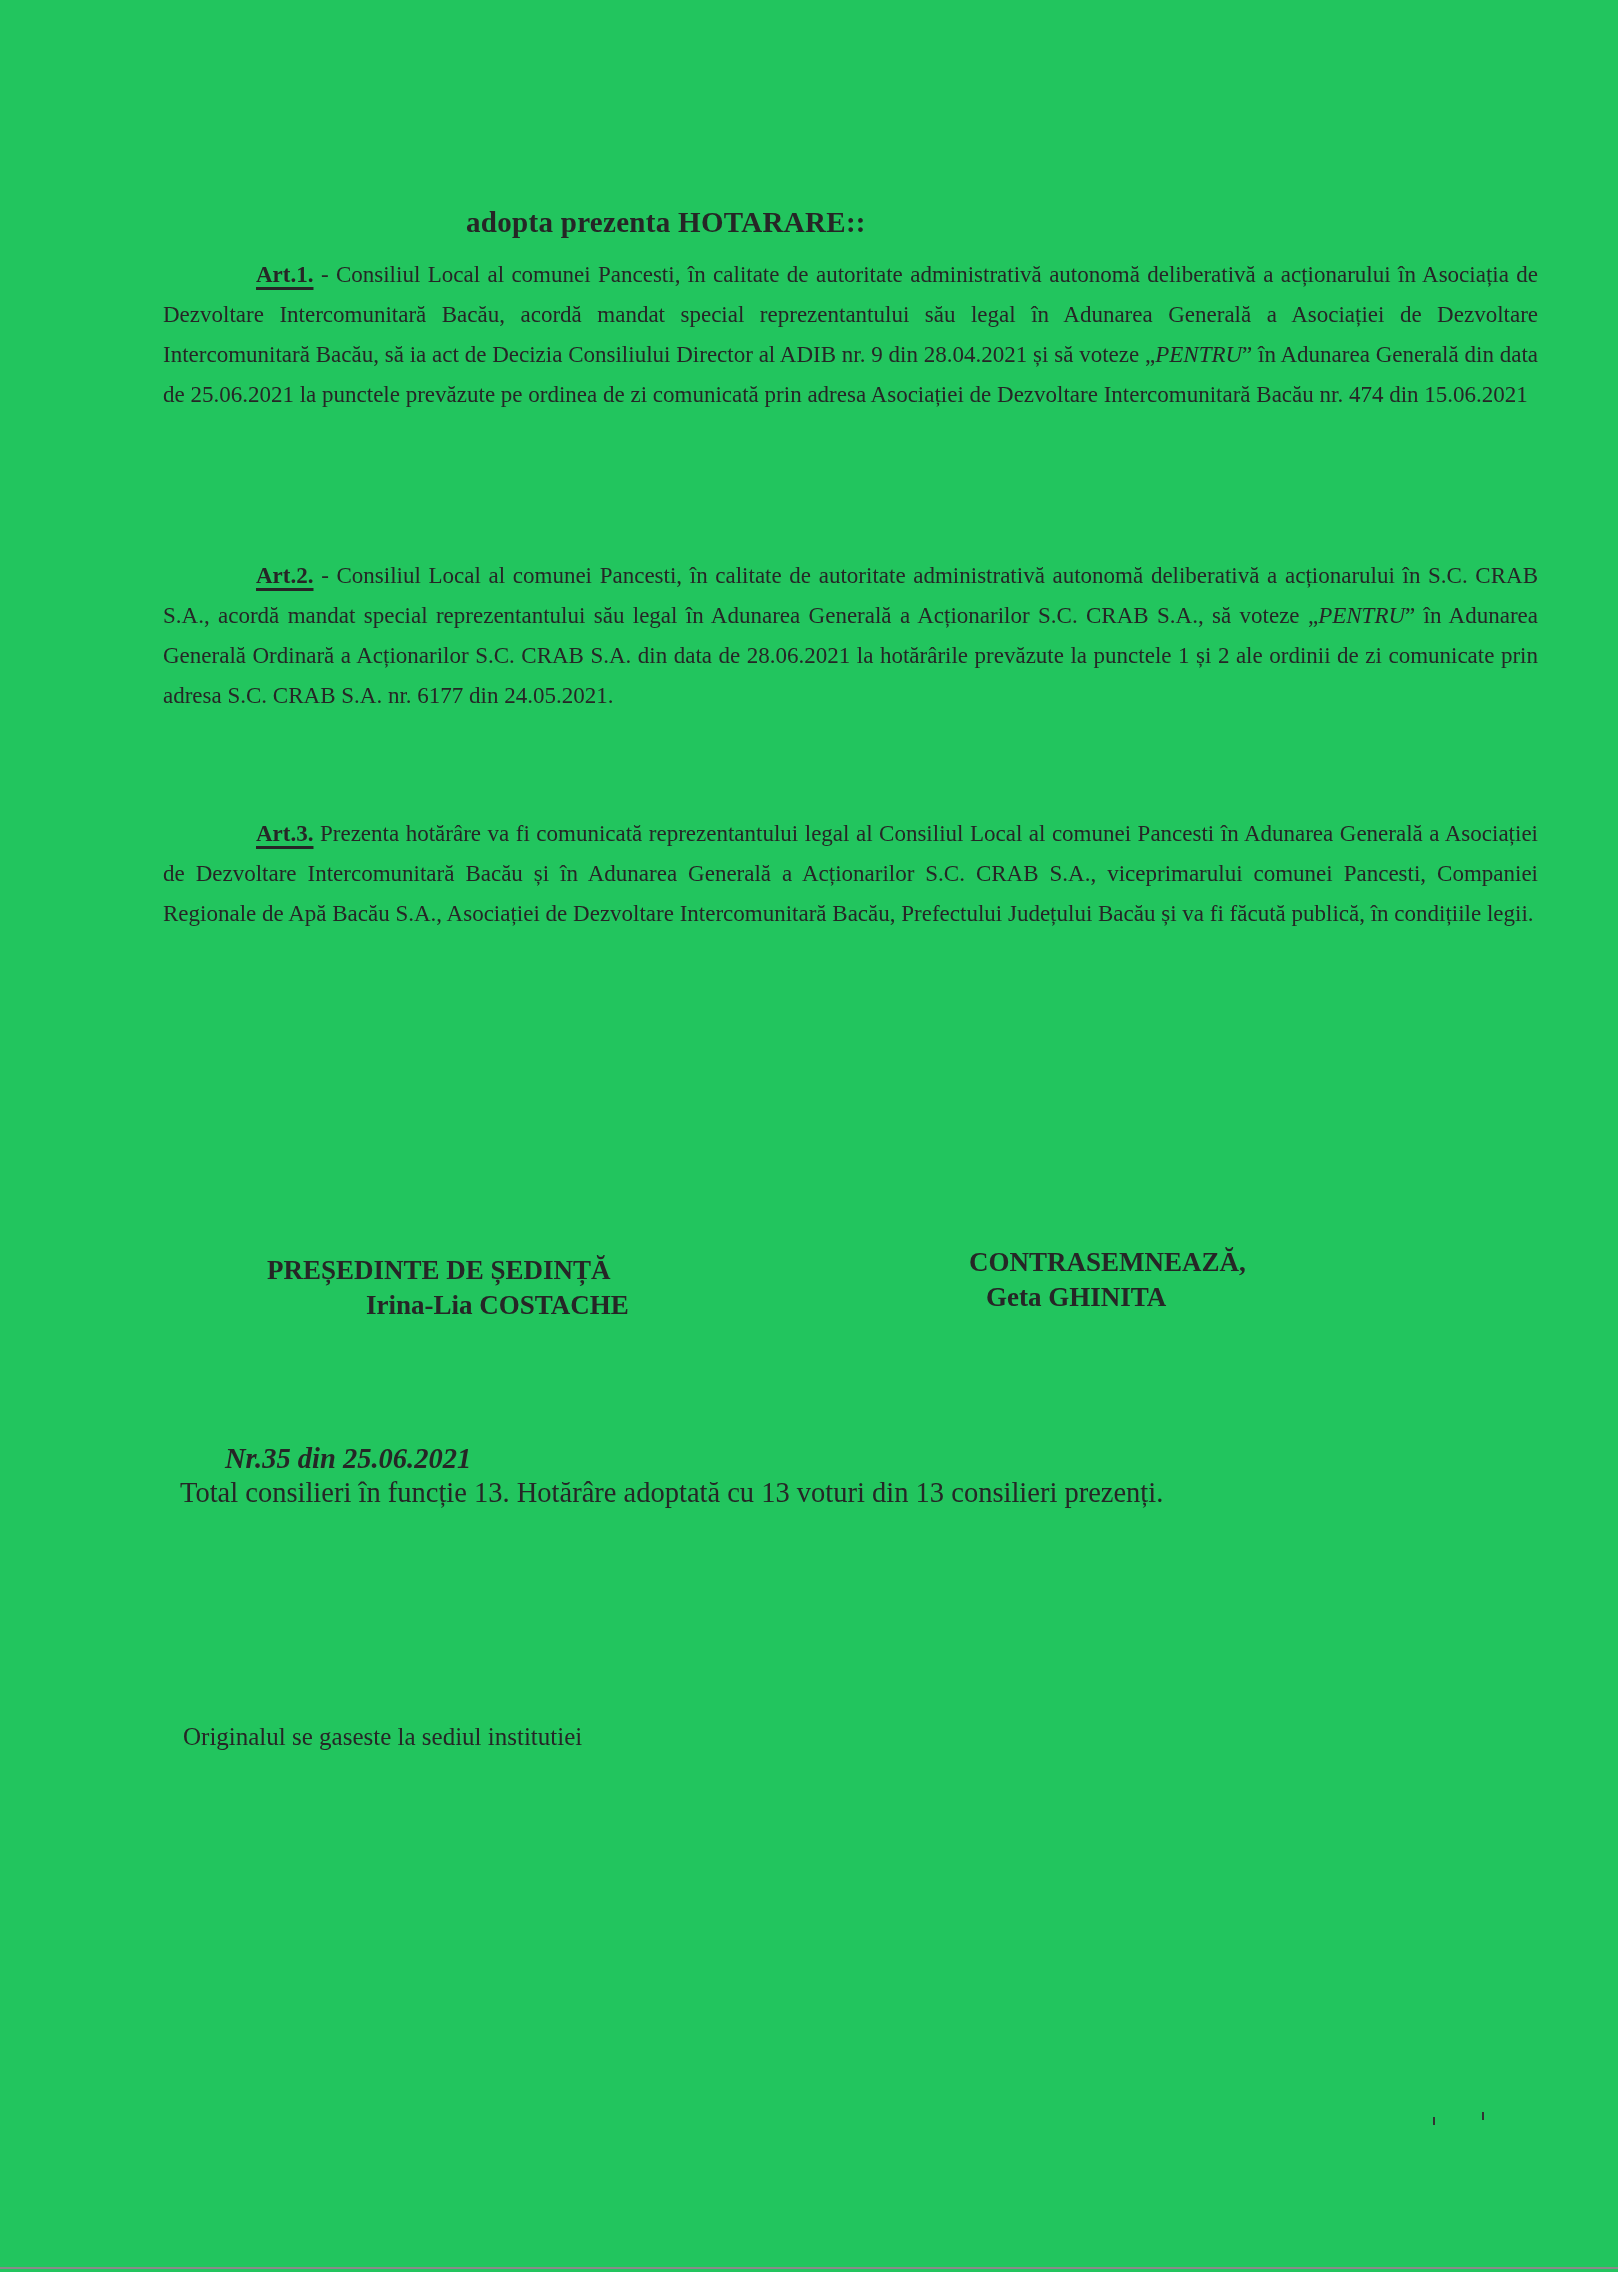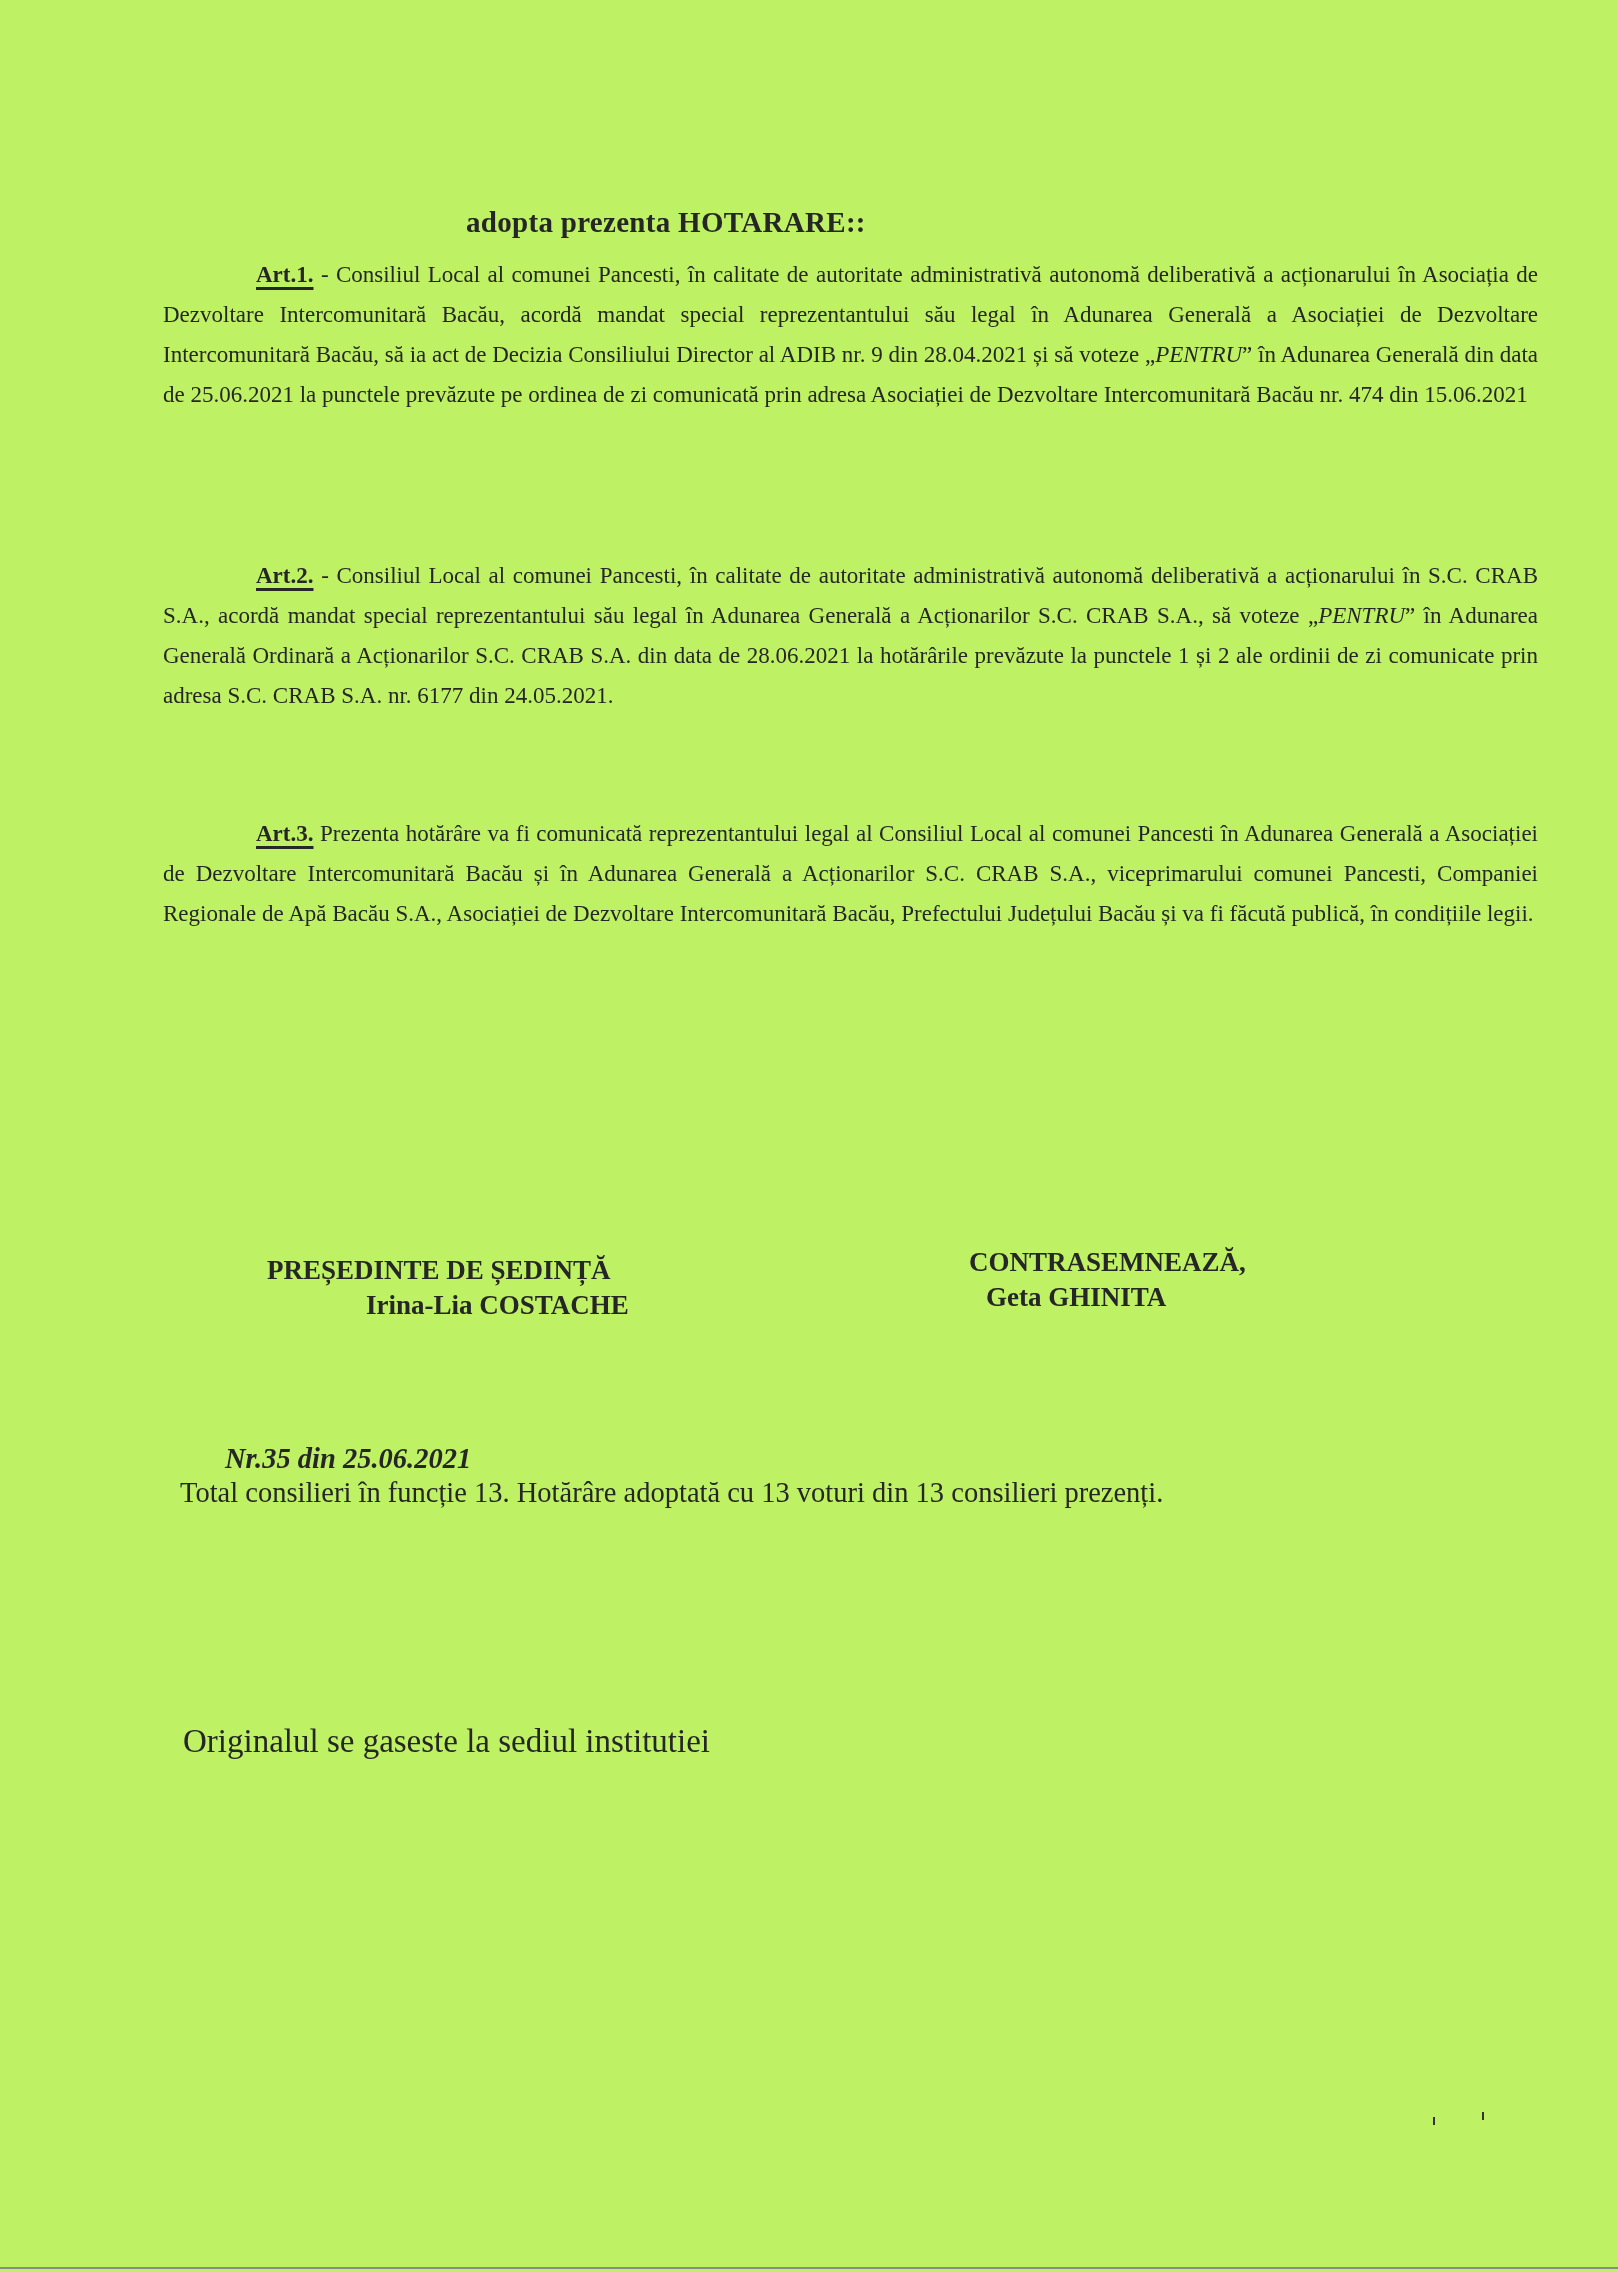--- a/index.html
+++ b/index.html
@@ -1,20 +1,20 @@
 <!DOCTYPE html>
 <html style="font-size:10.4px"><head>
   <meta charset="utf-8">
   <style>
     html, body { margin: 0; padding: 0; background: #ffffff; }
     body {
       width: 1618px; height: 2273px; position: relative; overflow: hidden;
       font-family: "Liberation Serif", serif; color: #262626;
     }
-    .page { position: absolute; left: 0; top: 0; width: 1618px; height: 2273px; background: #bef264; }
+    .page { position: absolute; left: 0; top: 0; width: 1618px; height: 2273px; background: #22c55e; }
     .heading {
       position: absolute; left: 466px; top: 206px;
       font-size: 29px; font-weight: bold; letter-spacing: 0.3px;
     }
     .para {
       position: absolute; left: 163px; width: 1375px;
       font-size: 23px; line-height: 40px; text-align: justify;
       text-align-last: left;
     }
     .para .first { text-indent: 93px; }
@@ -26,21 +26,21 @@
     .sig {
       position: absolute; font-size: 27px; font-weight: bold; line-height: 35px;
     }
     #sig-left { left: 267px; top: 1253px; }
     #sig-left .name { padding-left: 99px; }
     #sig-right { left: 913px; top: 1245px; }
     #sig-right .l1 { padding-left: 56px; }
     #sig-right .l3 { padding-left: 73px; }
     .meta { position: absolute; left: 180px; top: 1442px; font-size: 28.5px; line-height: 34px; }
     .meta .nr { font-style: italic; font-weight: bold; margin-left: 45px; }
-    .footer-note { position: absolute; left: 183px; top: 1723px; font-size: 33px; }
+    .footer-note { position: absolute; left: 183px; top: 1723px; font-size: 25px; }
     .scan-line-bottom { position: absolute; left: 0; bottom: 3.9px; width: 1618px; height: 1.9px; background: #8a8a8a; }
     .scan-mark { position: absolute; width: 1.9px; height: 7.8px; background: #333; }
   </style>
 </head>
 <body>
 
 <div class="page">
 
   <div class="heading">adopta prezenta HOTARARE::</div>
 

